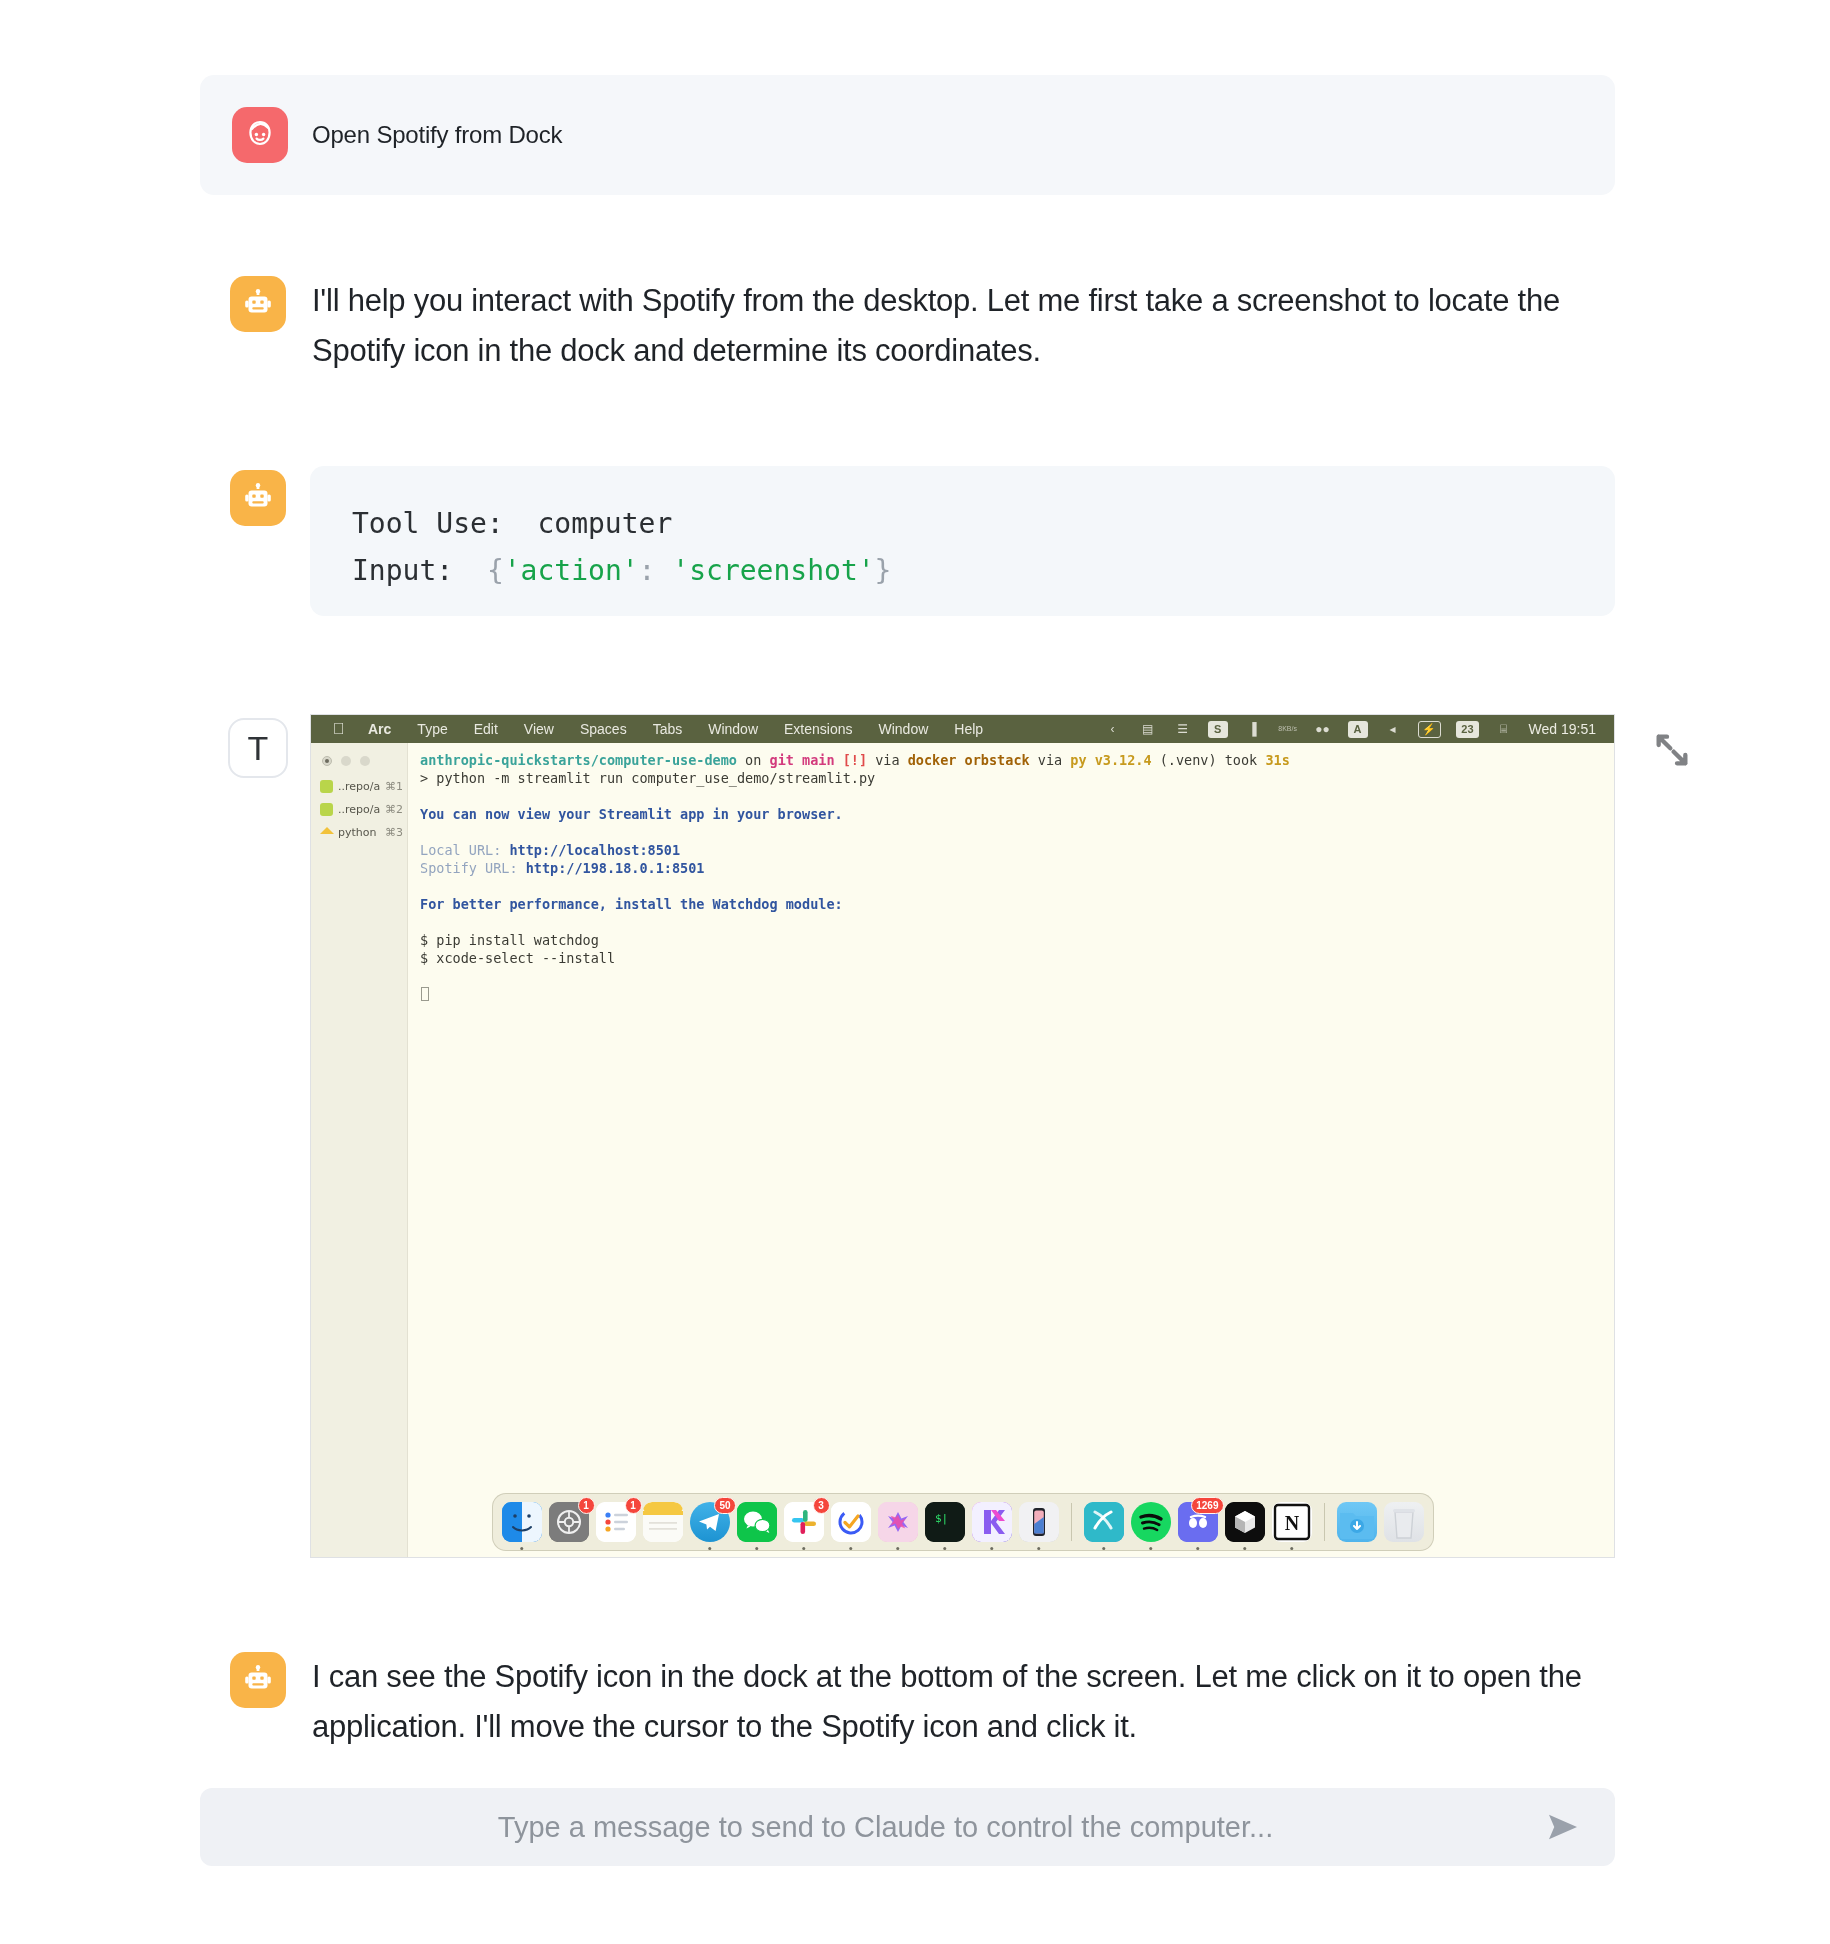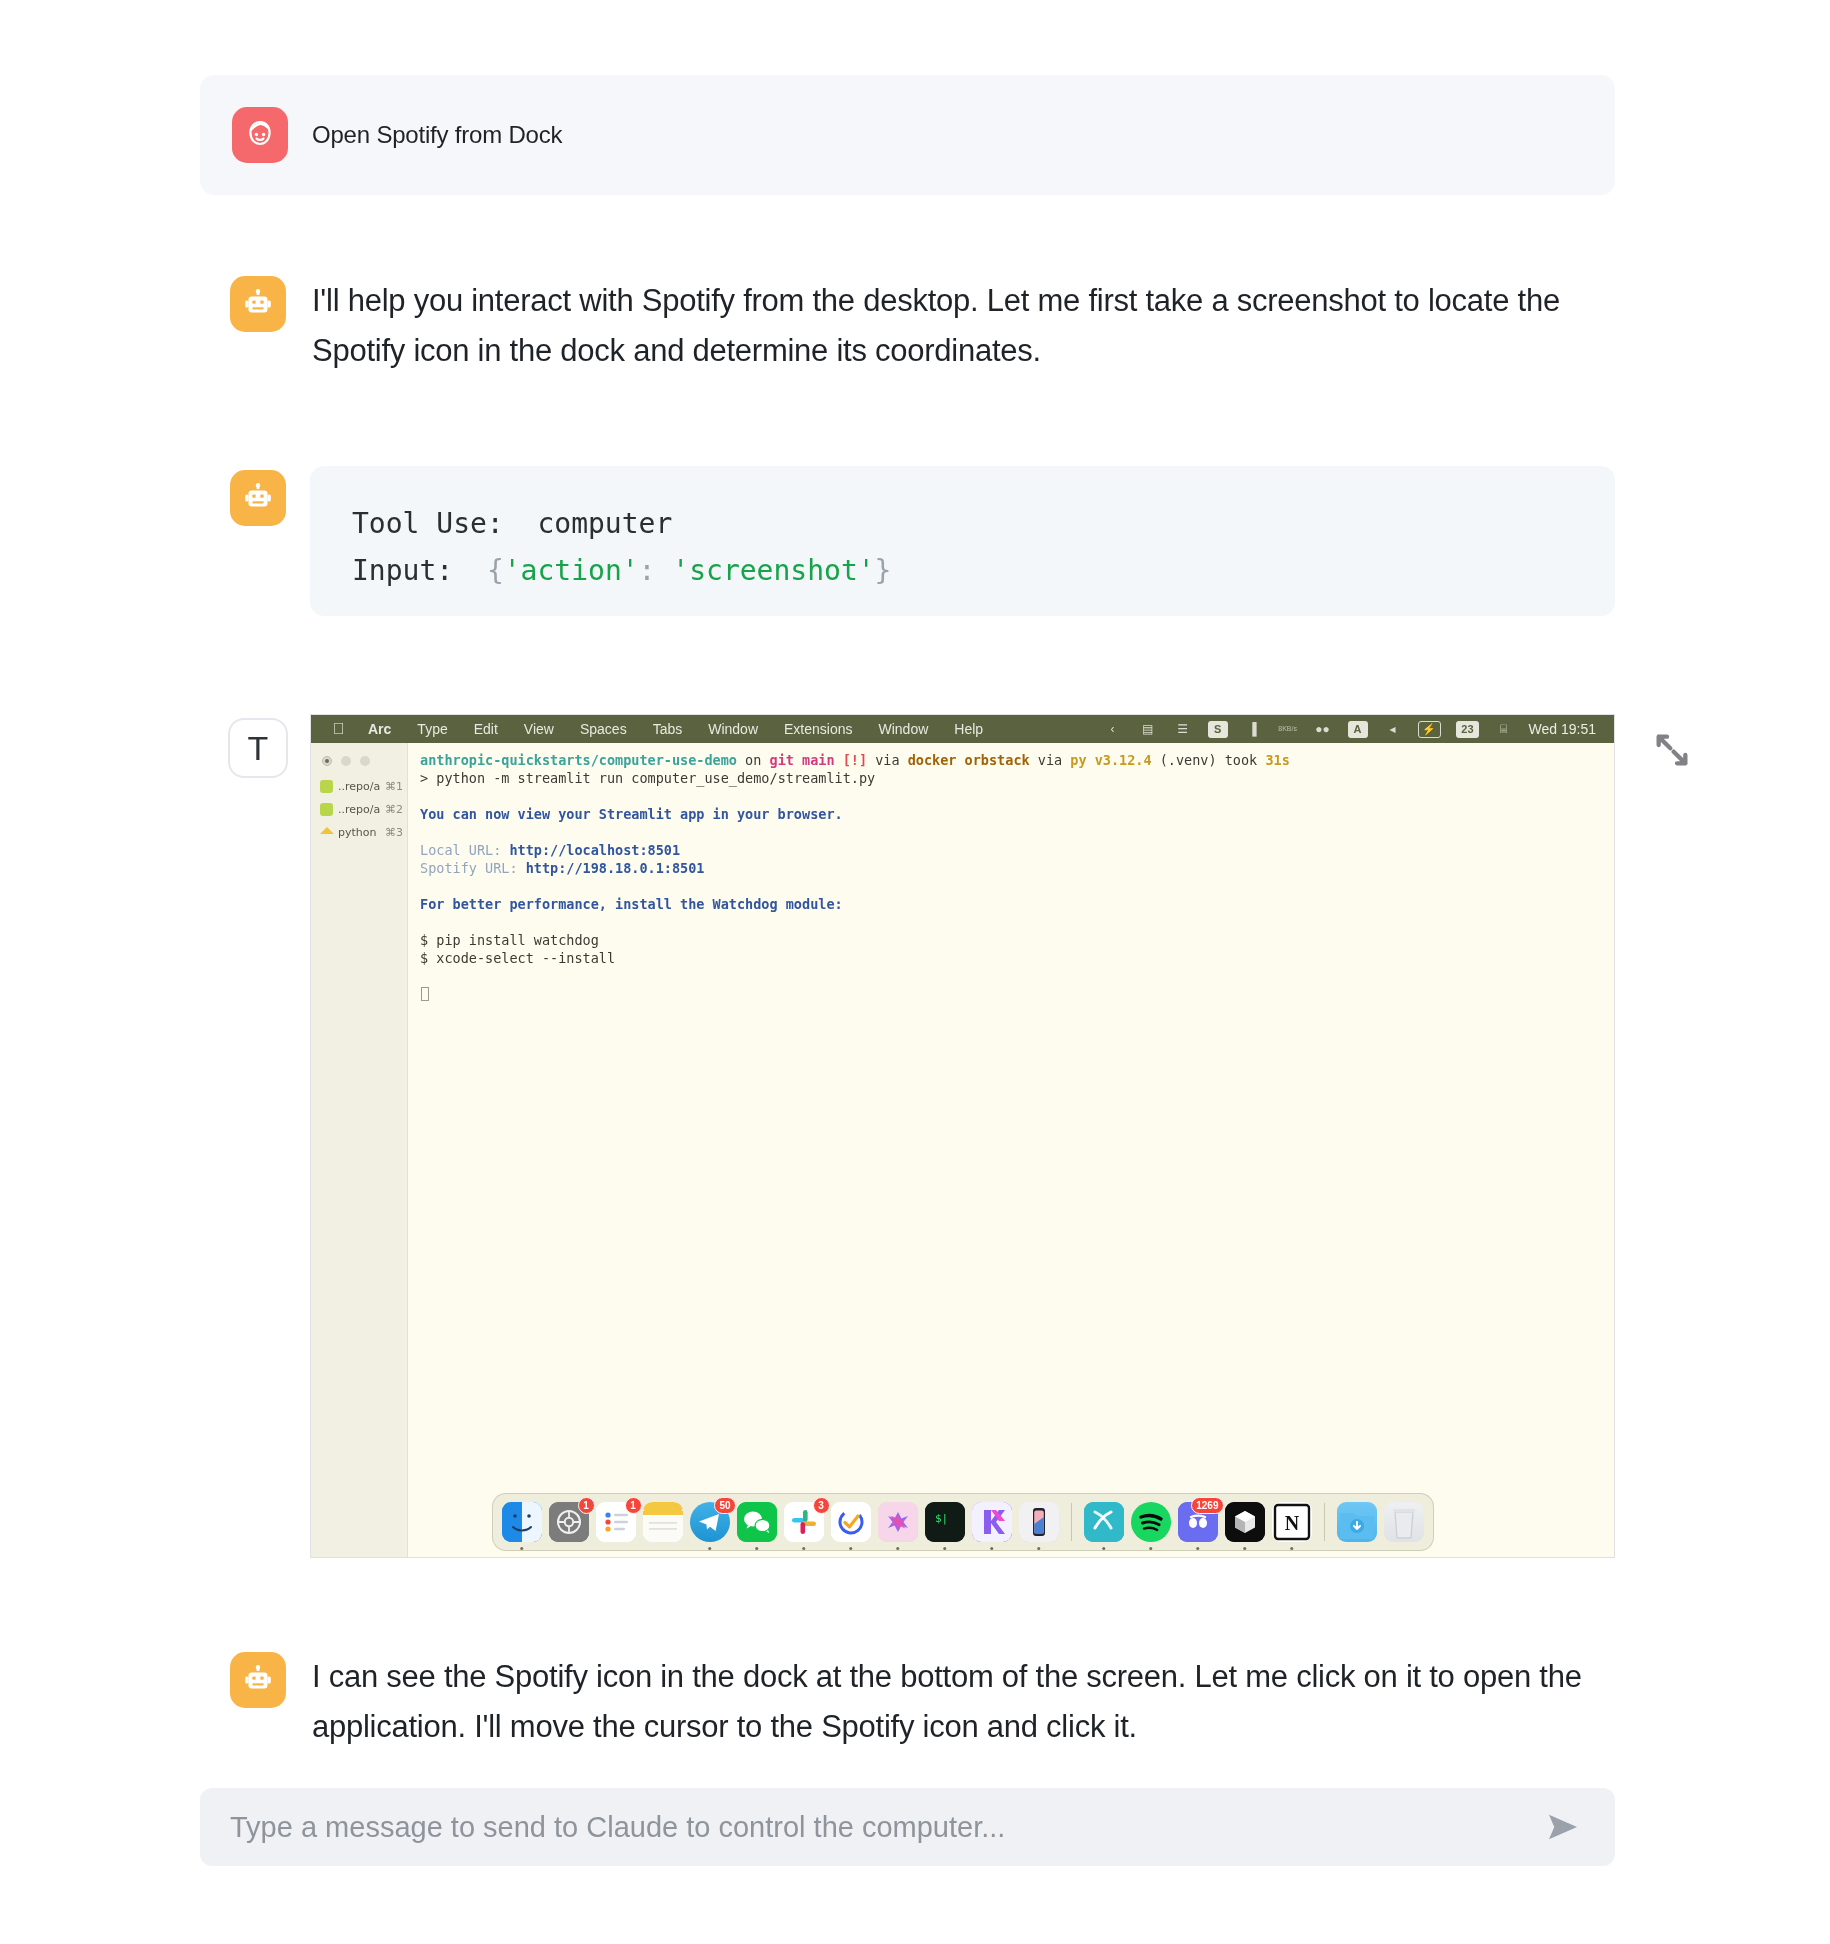--- a/index.html
+++ b/index.html
@@ -153,21 +153,21 @@
   .dock-sep { width:1px; height:38px; background:#c9c7b0; margin:0 5px; flex:0 0 auto;}
 
   
   .input-bar {
     position:absolute; left:200px; top:1788px; width:1415px; height:78px;
     background:#eff1f5; border-radius:12px;
     display:flex; align-items:center; padding:0 30px;
   }
   .input-field {
     flex:1; border:none; background:transparent; outline:none;
-    font-family:"Liberation Sans", sans-serif; font-size:29px; color:#0369a1;
+    font-family:"Liberation Sans", sans-serif; font-size:29px; color:#0369a1;text-align:center;
   }
   .input-field::placeholder { color:#8e949c; }
   .send-btn { width:44px; height:44px; display:flex; align-items:center; justify-content:center; }
 </style>
 </head>
 <body>
 
 <div class="app">
 
   <div class="chat-scroll">

